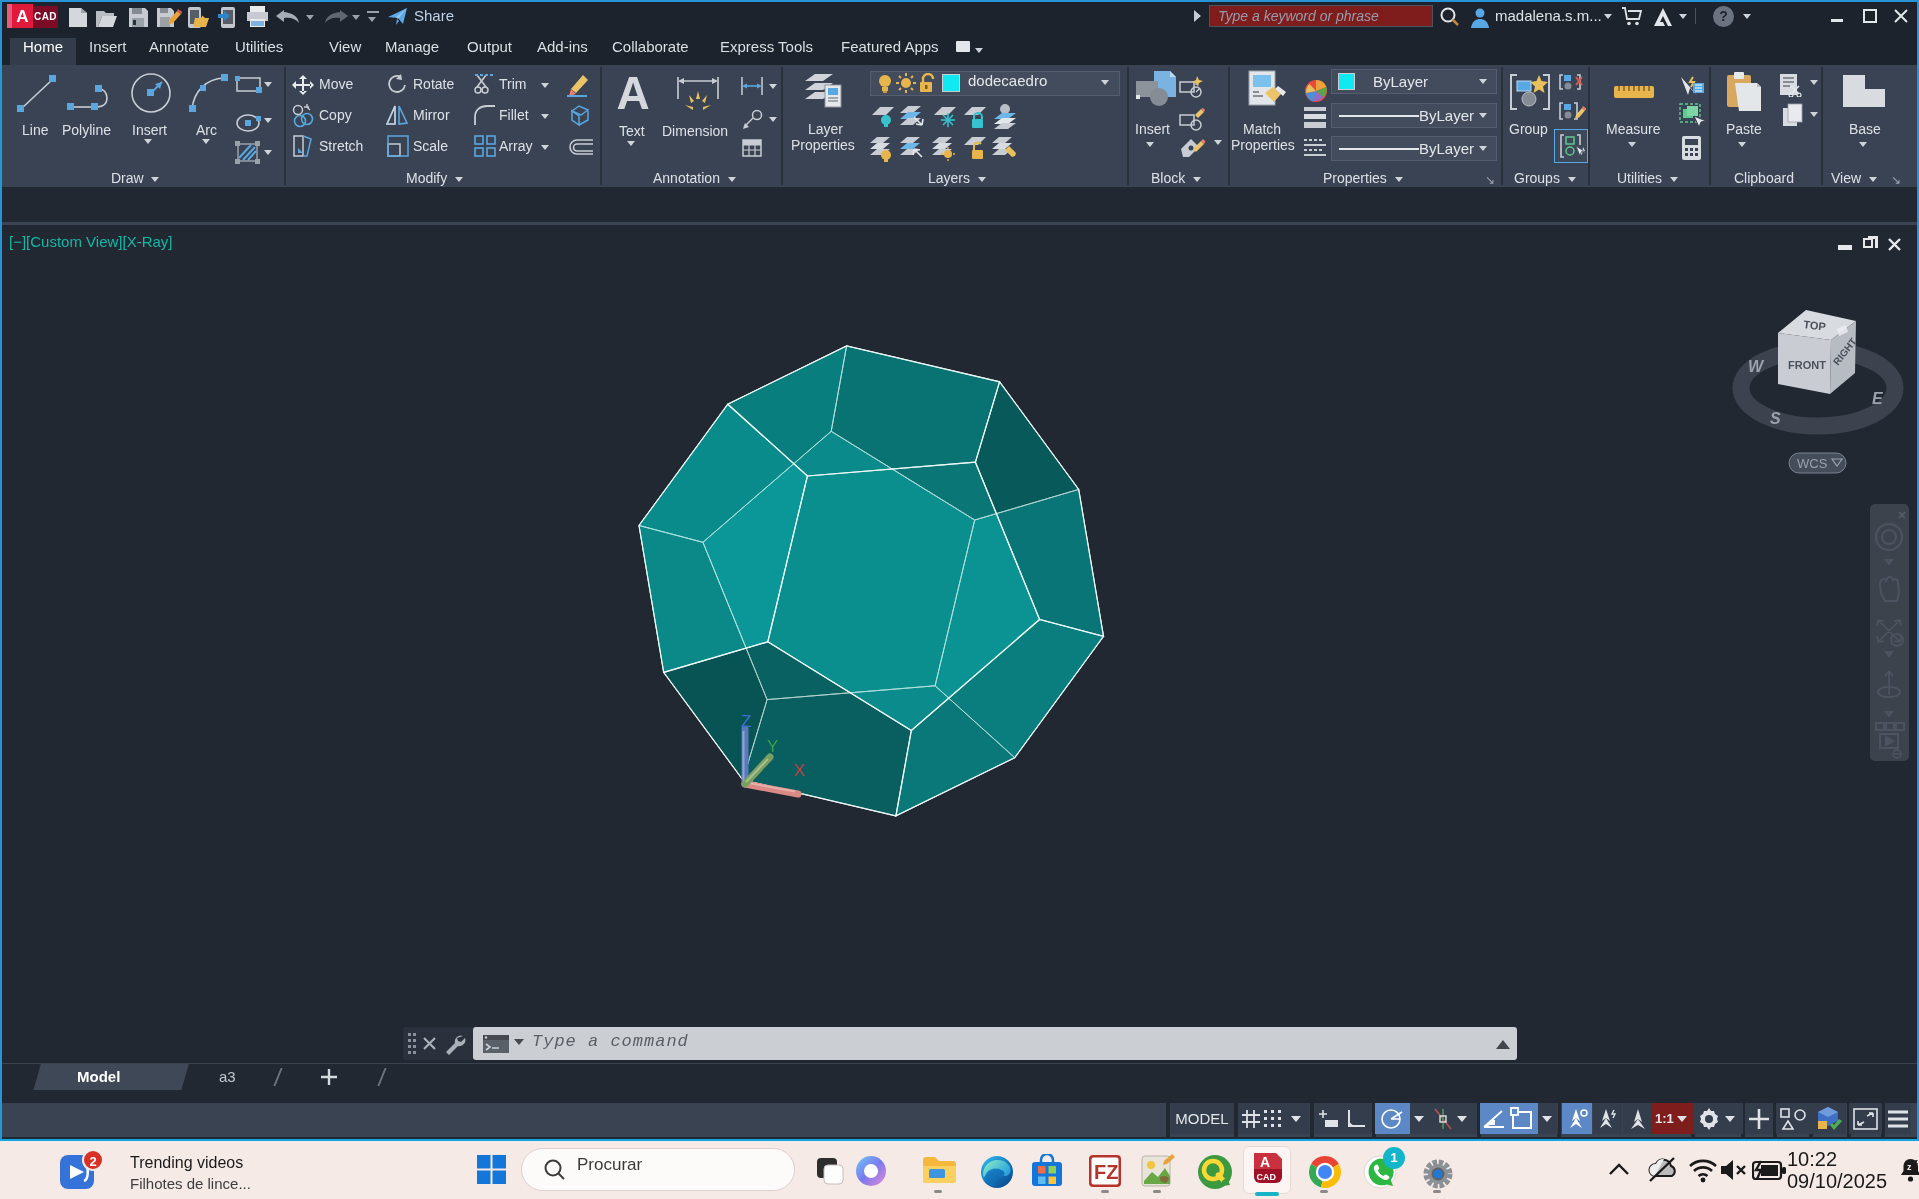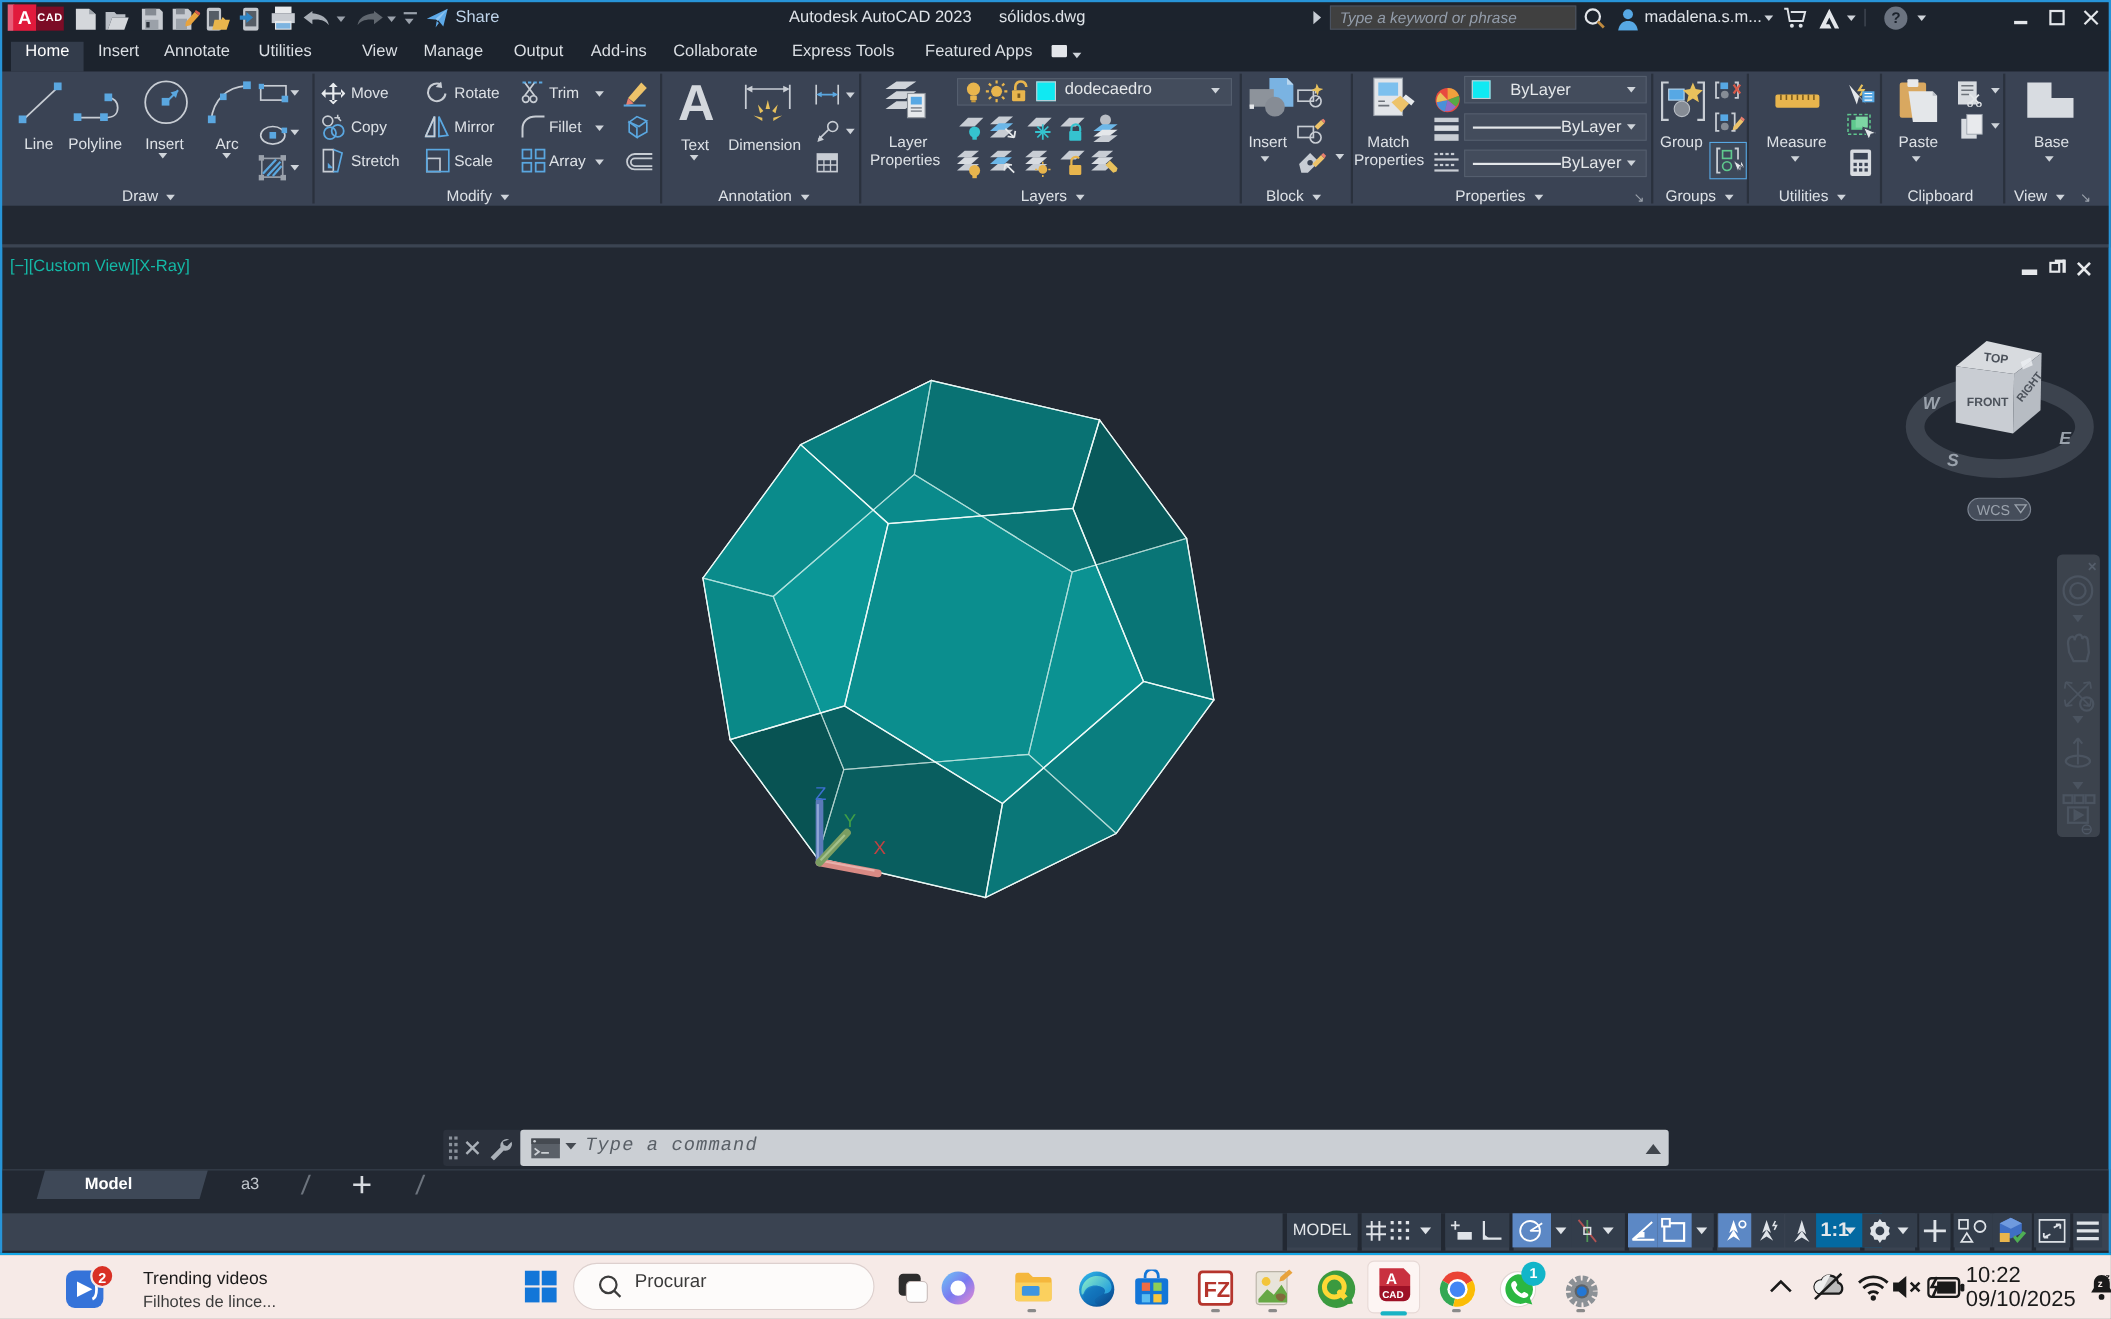--- a/index.html
+++ b/index.html
@@ -196,23 +196,22 @@
         <path d="M17 1l8 6-8 6V9C10 8 5 10 2 14c1-7 7-10 15-11z" fill="#60676f"></path>
       </svg>
  <div class="abs caret2" style="left:351px;top:13px"></div>
  <div class="abs" style="left:366px;top:9px;width:12px;height:2px;background:#9aa1ab"></div>
  <div class="abs caret2" style="left:367px;top:15px"></div>
  <svg class="abs" style="left:386px;top:5px" width="22" height="20">
         <path d="M1 10L20 1l-4 16-5-6zM10 12l-1 6 3-4" fill="#5da9e8"></path>
         <path d="M20 1L9 10l2 2z" fill="#8ec4f0"></path>
       </svg>
  <div class="abs" style="left:413px;top:0;color:#bfd4ea;font-size:15px;line-height:28px">Share</div>
- <div class="abs ttxt" style="left:586px;top:0;width:530px;text-align:center">Autodesk AutoCAD 2023&nbsp;&nbsp;&nbsp;&nbsp;&nbsp;&nbsp;sólidos.dwg</div>
  <div class="abs" style="left:1193px;top:8px;width:0;height:0;border-top:6px solid transparent;border-bottom:6px solid transparent;border-left:7px solid #c6ccd3"></div>
- <div class="abs" style="left:1208px;top:3px;width:224px;height:22px;background:#404040;border:1px solid #4a5260;color:#939dab;font-style:italic;font-size:14px;line-height:20px;padding-left:8px">Type a keyword or phrase</div>
+ <div class="abs" style="left:1208px;top:3px;width:224px;height:22px;background:#7f1d1d;border:1px solid #4a5260;color:#939dab;font-style:italic;font-size:14px;line-height:20px;padding-left:8px">Type a keyword or phrase</div>
  <svg class="abs" style="left:1438px;top:4px" width="22" height="22">
         <circle cx="9" cy="9" r="6.5" fill="none" stroke="#e3e6ea" stroke-width="2"></circle>
         <line x1="13.5" y1="13.5" x2="19" y2="19" stroke="#c08b3f" stroke-width="2.5"></line>
       </svg>
  <svg class="abs" style="left:1468px;top:4px" width="22" height="22">
         <circle cx="11" cy="7" r="4.5" fill="#57a8e4"></circle>
         <path d="M2 22c1-7 5-9 9-9s8 2 9 9z" fill="#57a8e4"></path>
       </svg>
  <div class="abs ttxt" style="left:1494px;top:0">madalena.s.m...</div>
  <div class="abs caret" style="left:1603px;top:12px"></div>
@@ -801,21 +800,21 @@
  <svg class="abs" style="left:1595px;top:17px" width="26" height="24">
         <path d="M10 2l4 12-4-3-4 3z" fill="#dfe3e8"></path>
         <path d="M10 11l-6 10 6-4 6 4z" fill="#dfe3e8"></path>
         <path d="M18 3l-2 4h3l-2 4" stroke="#dfe3e8" stroke-width="1.4" fill="none"></path>
       </svg>
  <div class="abs" style="left:1622px;top:13px;width:28px;height:31px;background:#333d4b"></div>
  <svg class="abs" style="left:1625px;top:17px" width="24" height="24">
         <path d="M12 2l4 13-4-3-4 3z" fill="#dfe3e8"></path>
         <path d="M12 12l-7 10 7-4 7 4z" fill="#dfe3e8"></path>
       </svg>
- <div class="abs" style="left:1650px;top:13px;width:60px;height:31px;background:#0369a1;color:#e4e7ea;font-size:18px;line-height:31px;font-weight:bold;padding-left:4px">1:1</div>
+ <div class="abs" style="left:1650px;top:13px;width:60px;height:31px;background:#7f1d1d;color:#e4e7ea;font-size:13px;line-height:31px;font-weight:bold;padding-left:4px">1:1</div>
  <div class="abs" style="left:1676px;top:26px;width:0;height:0;border-left:5px solid transparent;border-right:5px solid transparent;border-top:6px solid #dfe3e8"></div>
  <div class="abs" style="left:1692px;top:13px;width:50px;height:31px;background:#333d4b"></div>
  <svg class="abs" style="left:1696px;top:17px" width="24" height="24">
         <path d="M12 1l2 3h3l1 3 3 2-1 3 1 3-3 2-1 3h-3l-2 3-2-3H7l-1-3-3-2 1-3-1-3 3-2 1-3h3z" fill="#dfe3e8"></path>
         <circle cx="12" cy="12" r="4" fill="#333d4b"></circle>
       </svg>
  <div class="abs" style="left:1724px;top:26px;width:0;height:0;border-left:5px solid transparent;border-right:5px solid transparent;border-top:6px solid #dfe3e8"></div>
  <div class="abs" style="left:1744px;top:13px;width:28px;height:31px;background:#333d4b"></div>
  <svg class="abs" style="left:1747px;top:17px" width="22" height="24">
         <path d="M11 2v20M1 12h20" stroke="#dfe3e8" stroke-width="2.6"></path>

